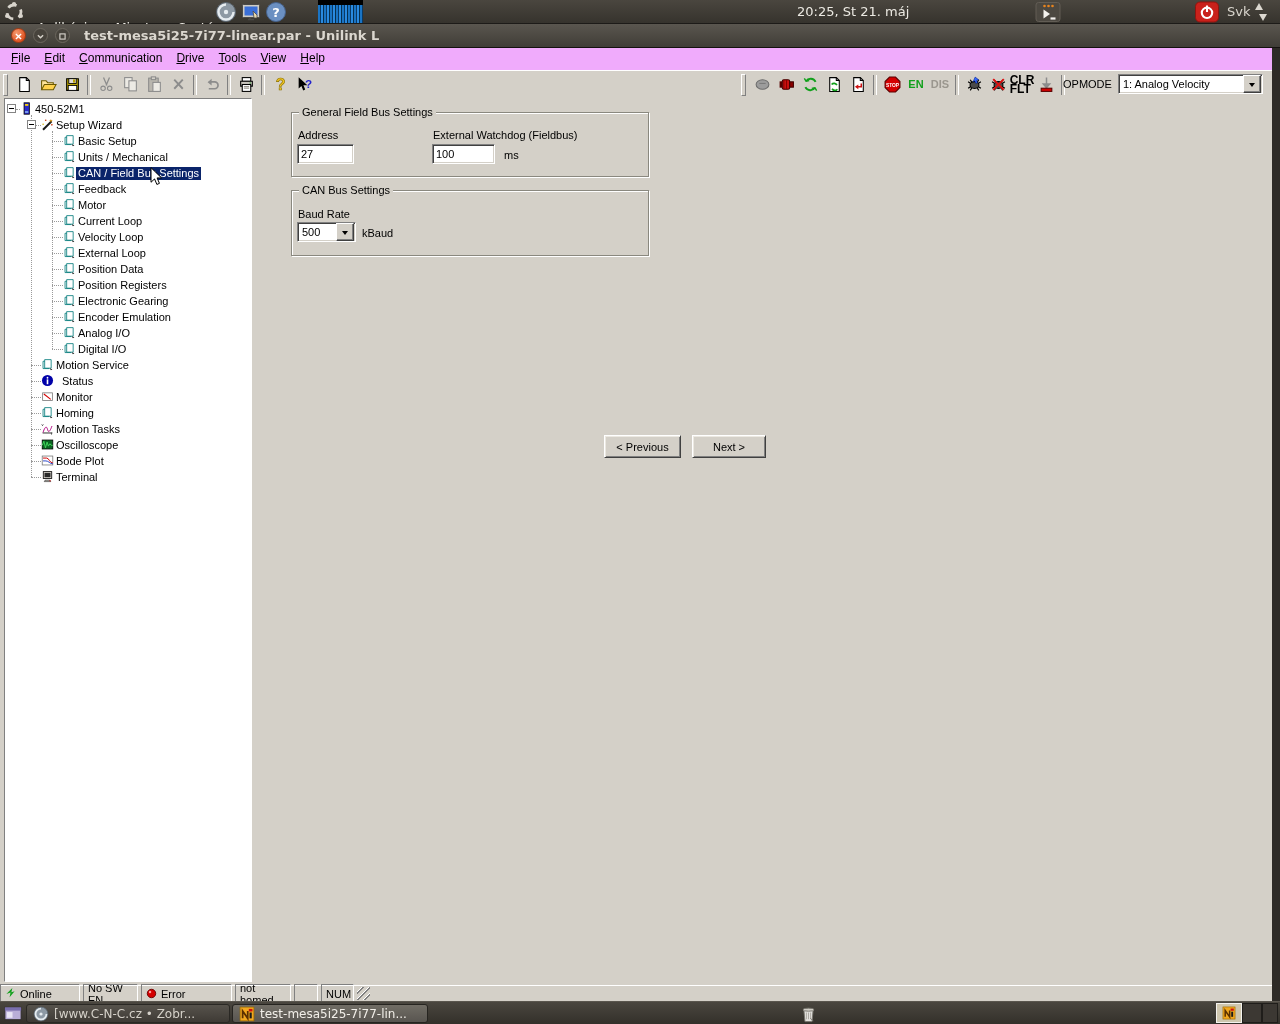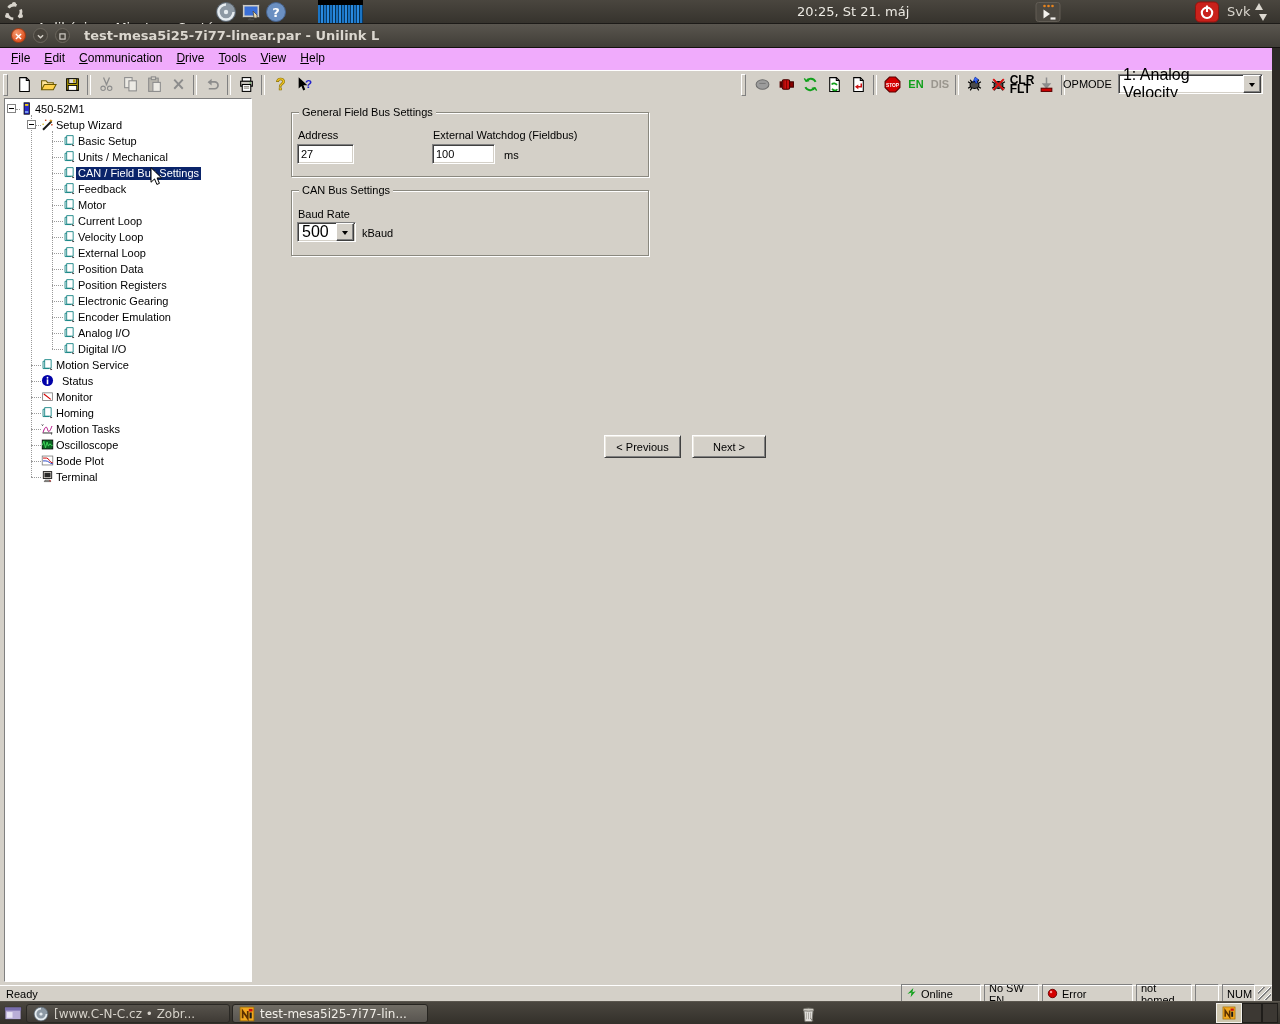--- a/index.html
+++ b/index.html
@@ -42,21 +42,21 @@
   .tb-group{position:absolute;top:1px;height:25px;display:flex;align-items:center;}
   .tb-handle{width:3px;height:20px;border:1px solid;border-color:#fff #808080 #808080 #fff;margin:0 4px 0 1px;}
   .tb-btn{width:24px;height:24px;display:flex;align-items:center;justify-content:center;flex:0 0 auto;}
   .tb-sep{width:2px;height:20px;border-left:1px solid #808080;border-right:1px solid #fff;margin:0 3px;}
   .tb-text{font-weight:bold;font-size:11px;line-height:11px;white-space:pre-line;text-align:left;}
   .tb-text.small{font-size:12px;line-height:9px;letter-spacing:0;}
   #opmode{position:absolute;left:1063px;top:2px;height:22px;display:flex;align-items:center;font-size:11px;color:#000;}
   .combo{background:#fff;border:1px solid;border-color:#808080 #fff #fff #808080;
     box-shadow:inset 1px 1px 0 #404040,inset -1px -1px 0 #d4d0c8;height:20px;box-sizing:border-box;
     display:flex;align-items:center;position:relative;}
-  .combo .val{flex:1;padding:0 4px;font-size:16px;color:#000;}
+  .combo .val{flex:1;padding:0 4px;font-size:11px;color:#000;}
   .combo-btn{width:16px;height:16px;margin:1px;background:#d4d0c8;border:1px solid;
     border-color:#fff #404040 #404040 #fff;box-shadow:inset -1px -1px 0 #808080;
     display:flex;align-items:center;justify-content:center;}
   .arrow-down{width:0;height:0;border:3.5px solid transparent;border-top:4px solid #000;margin-top:4px;}
 
   
   #main{position:absolute;left:0;top:97px;width:1272px;height:888px;background:#d4d0c8;}
   #tree{position:absolute;left:4px;top:1px;width:248px;height:884px;background:#fff;
     border:1px solid;border-color:#808080 #fff #fff #808080;box-sizing:border-box;overflow:hidden;
     font-size:11px;color:#000;}
@@ -707,21 +707,20 @@
         </div>
         <span class="fld-label" style="left:70px;top:36px">kBaud</span>
       </div>
 
       <div class="push-btn" style="left:347px;top:338px;width:77px">&lt; Previous</div>
       <div class="push-btn" style="left:435px;top:338px;width:74px">Next &gt;</div>
     </div>
   </div>
 
   <div id="status-bar">
-    <div id="status-msg">Ready</div>
     <div id="status-panels" style="display:flex">
         <div class="status-panel" style="width: 80px;">
           <span class="icon" style="height: 11px; width: 11px;">
             <svg viewBox="0 0 12 12">
               <path d="M1.5 6.5L6 5 5 10l5.5-6.5L7 4.5 8 0z" fill="#12a01c"></path>
             </svg>
           </span>
           <span>Online</span>
         </div>
         <div class="status-panel" style="width: 55px;">

